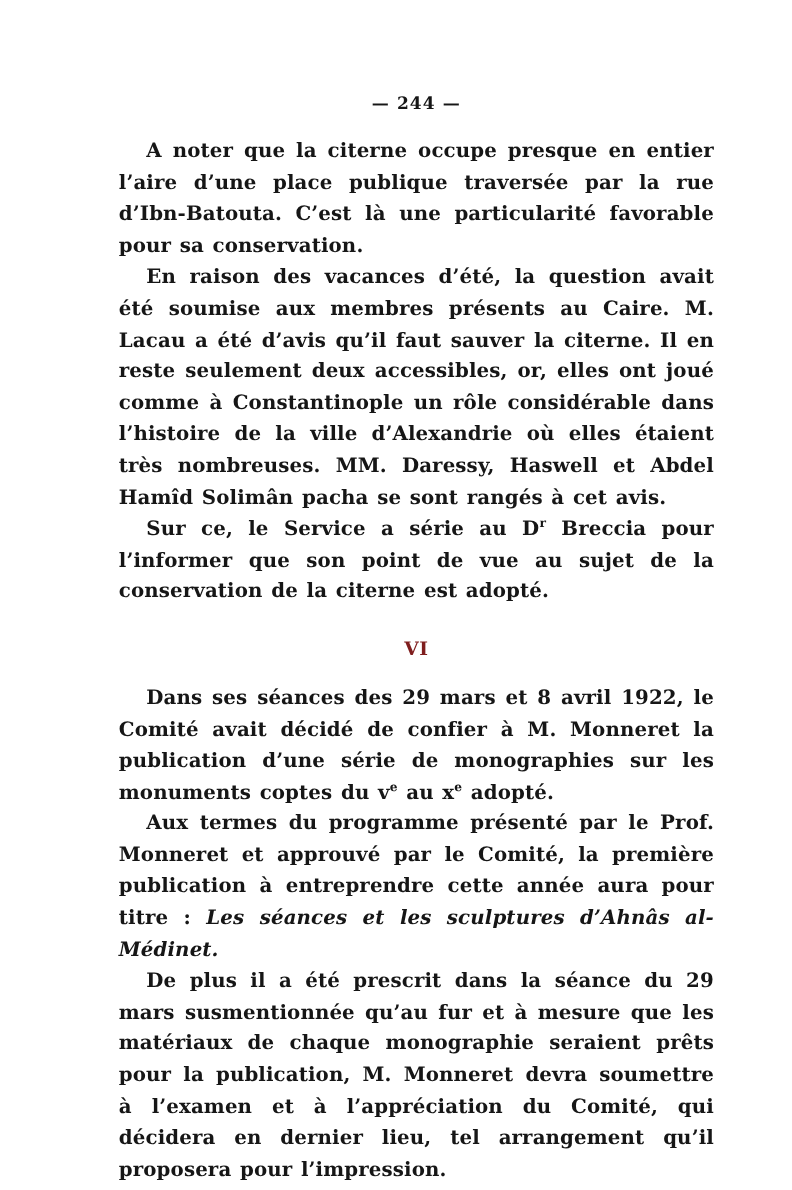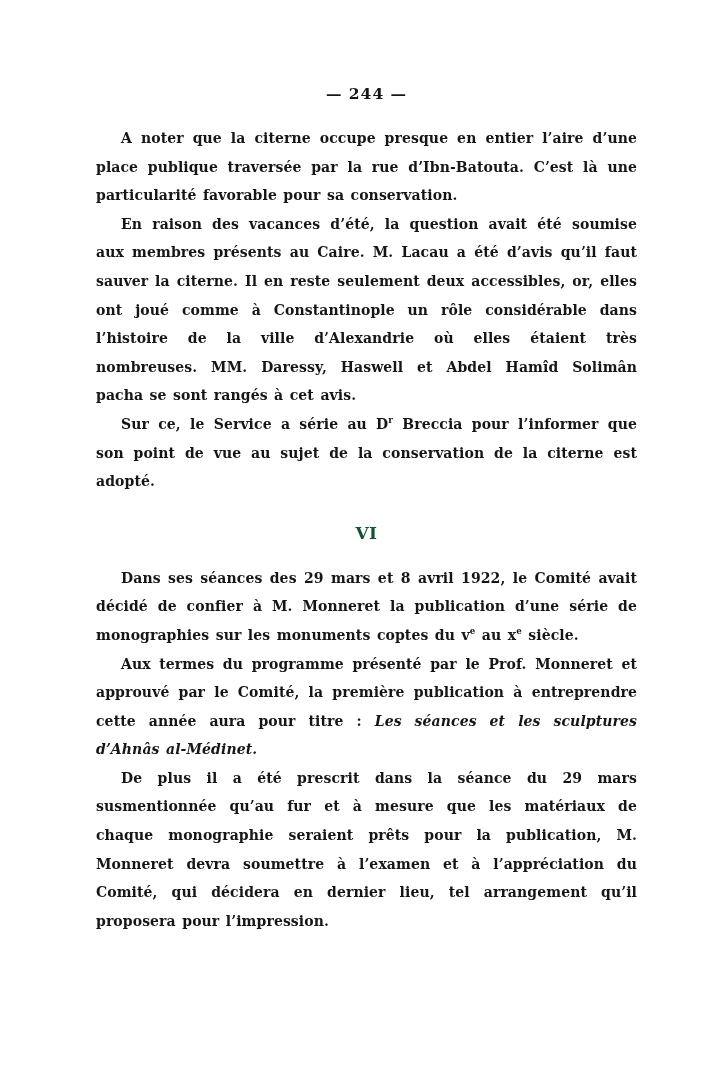--- a/index.html
+++ b/index.html
@@ -13,38 +13,39 @@
     overflow: hidden;
     font-family: "DejaVu Serif", "Liberation Serif", serif;
     color: #161616;
   }
   .page {
     width: 720px;
     height: 1082px;
     background: #ffffff;
     box-sizing: border-box;
     padding-top: 84px;
+    padding-left: 12px;
   }
   .text-block {
     width: 541px;
     margin-left: 96px;
   }
   .page-header {
     text-align: center;
     margin-bottom: 21px;
   }
   .page-number {
     font-size: 15.5px;
     font-weight: bold;
     letter-spacing: 1px;
     color: #161616;
   }
   .para {
     margin: 0;
-    font-size: 14px;
+    font-size: 18px;
     line-height: 28.6px;
     font-weight: 600;
     text-align: justify;
     text-indent: 25px;
     letter-spacing: 0.1px;
     word-spacing: 1.5px;
     color: #161616;
   }
   .para .it {
     font-style: italic;
@@ -53,21 +54,21 @@
     font-size: 0.62em;
     line-height: 0;
     vertical-align: super;
   }
   .section-heading {
     margin: 27px 0 21px 0;
     text-align: center;
     font-size: 17px;
     font-weight: bold;
     letter-spacing: 0.5px;
-    color: #14532d;
+    color: #7f1d1d;
   }
 </style>
 </head>
 <body>
 
 <div class="page">
   <div class="text-block">
 
     <div class="page-header">
       <span class="page-number">— 244 —</span>
@@ -75,21 +76,21 @@
 
     <p class="para"><span>A noter que la citerne occupe presque en entier l’aire d’une place publique traversée par la rue d’Ibn-Batouta. C’est là une particularité favorable pour sa conservation.</span></p>
 
     <p class="para"><span>En raison des vacances d’été, la question avait été soumise aux membres présents au Caire. M. Lacau a été d’avis qu’il faut sauver la citerne. Il en reste seulement deux accessibles, or, elles ont joué comme à Constantinople un rôle considérable dans l’histoire de la ville d’Alexandrie où elles étaient très nombreuses. MM. Daressy, Haswell et Abdel Hamîd Solimân pacha se sont rangés à cet avis.</span></p>
 
     <p class="para"><span>Sur ce, le Service a série au D</span><sup>r</sup><span> Breccia pour l’informer que son point de vue au sujet de la conservation de la citerne est adopté.</span></p>
 
 
     <h2 class="section-heading">VI</h2>
 
-    <p class="para"><span>Dans ses séances des 29 mars et 8 avril 1922, le Comité avait décidé de confier à M. Monneret la publication d’une série de monographies sur les monuments coptes du v</span><sup>e</sup><span> au x</span><sup>e</sup><span> siècle.</span></p>
+    <p class="para"><span>Dans ses séances des 29 mars et 8 avril 1922, le Comité avait décidé de confier à M. Monneret la publication d’une série de monographies sur les monuments coptes du v</span><sup>e</sup><span> au x</span><sup>e</sup><span> adopté.</span></p>
 
     <p class="para"><span>Aux termes du programme présenté par le Prof. Monneret et approuvé par le Comité, la première publication à entreprendre cette année aura pour titre : </span><span class="it">Les séances et les sculptures d’Ahnâs al-Médinet.</span></p>
 
     <p class="para"><span>De plus il a été prescrit dans la séance du 29 mars susmentionnée qu’au fur et à mesure que les matériaux de chaque monographie seraient prêts pour la publication, M. Monneret devra soumettre à l’examen et à l’appréciation du Comité, qui décidera en dernier lieu, tel arrangement qu’il proposera pour l’impression.</span></p>
 
     <p class="para"></p>
 
   </div>
 </div>
 

